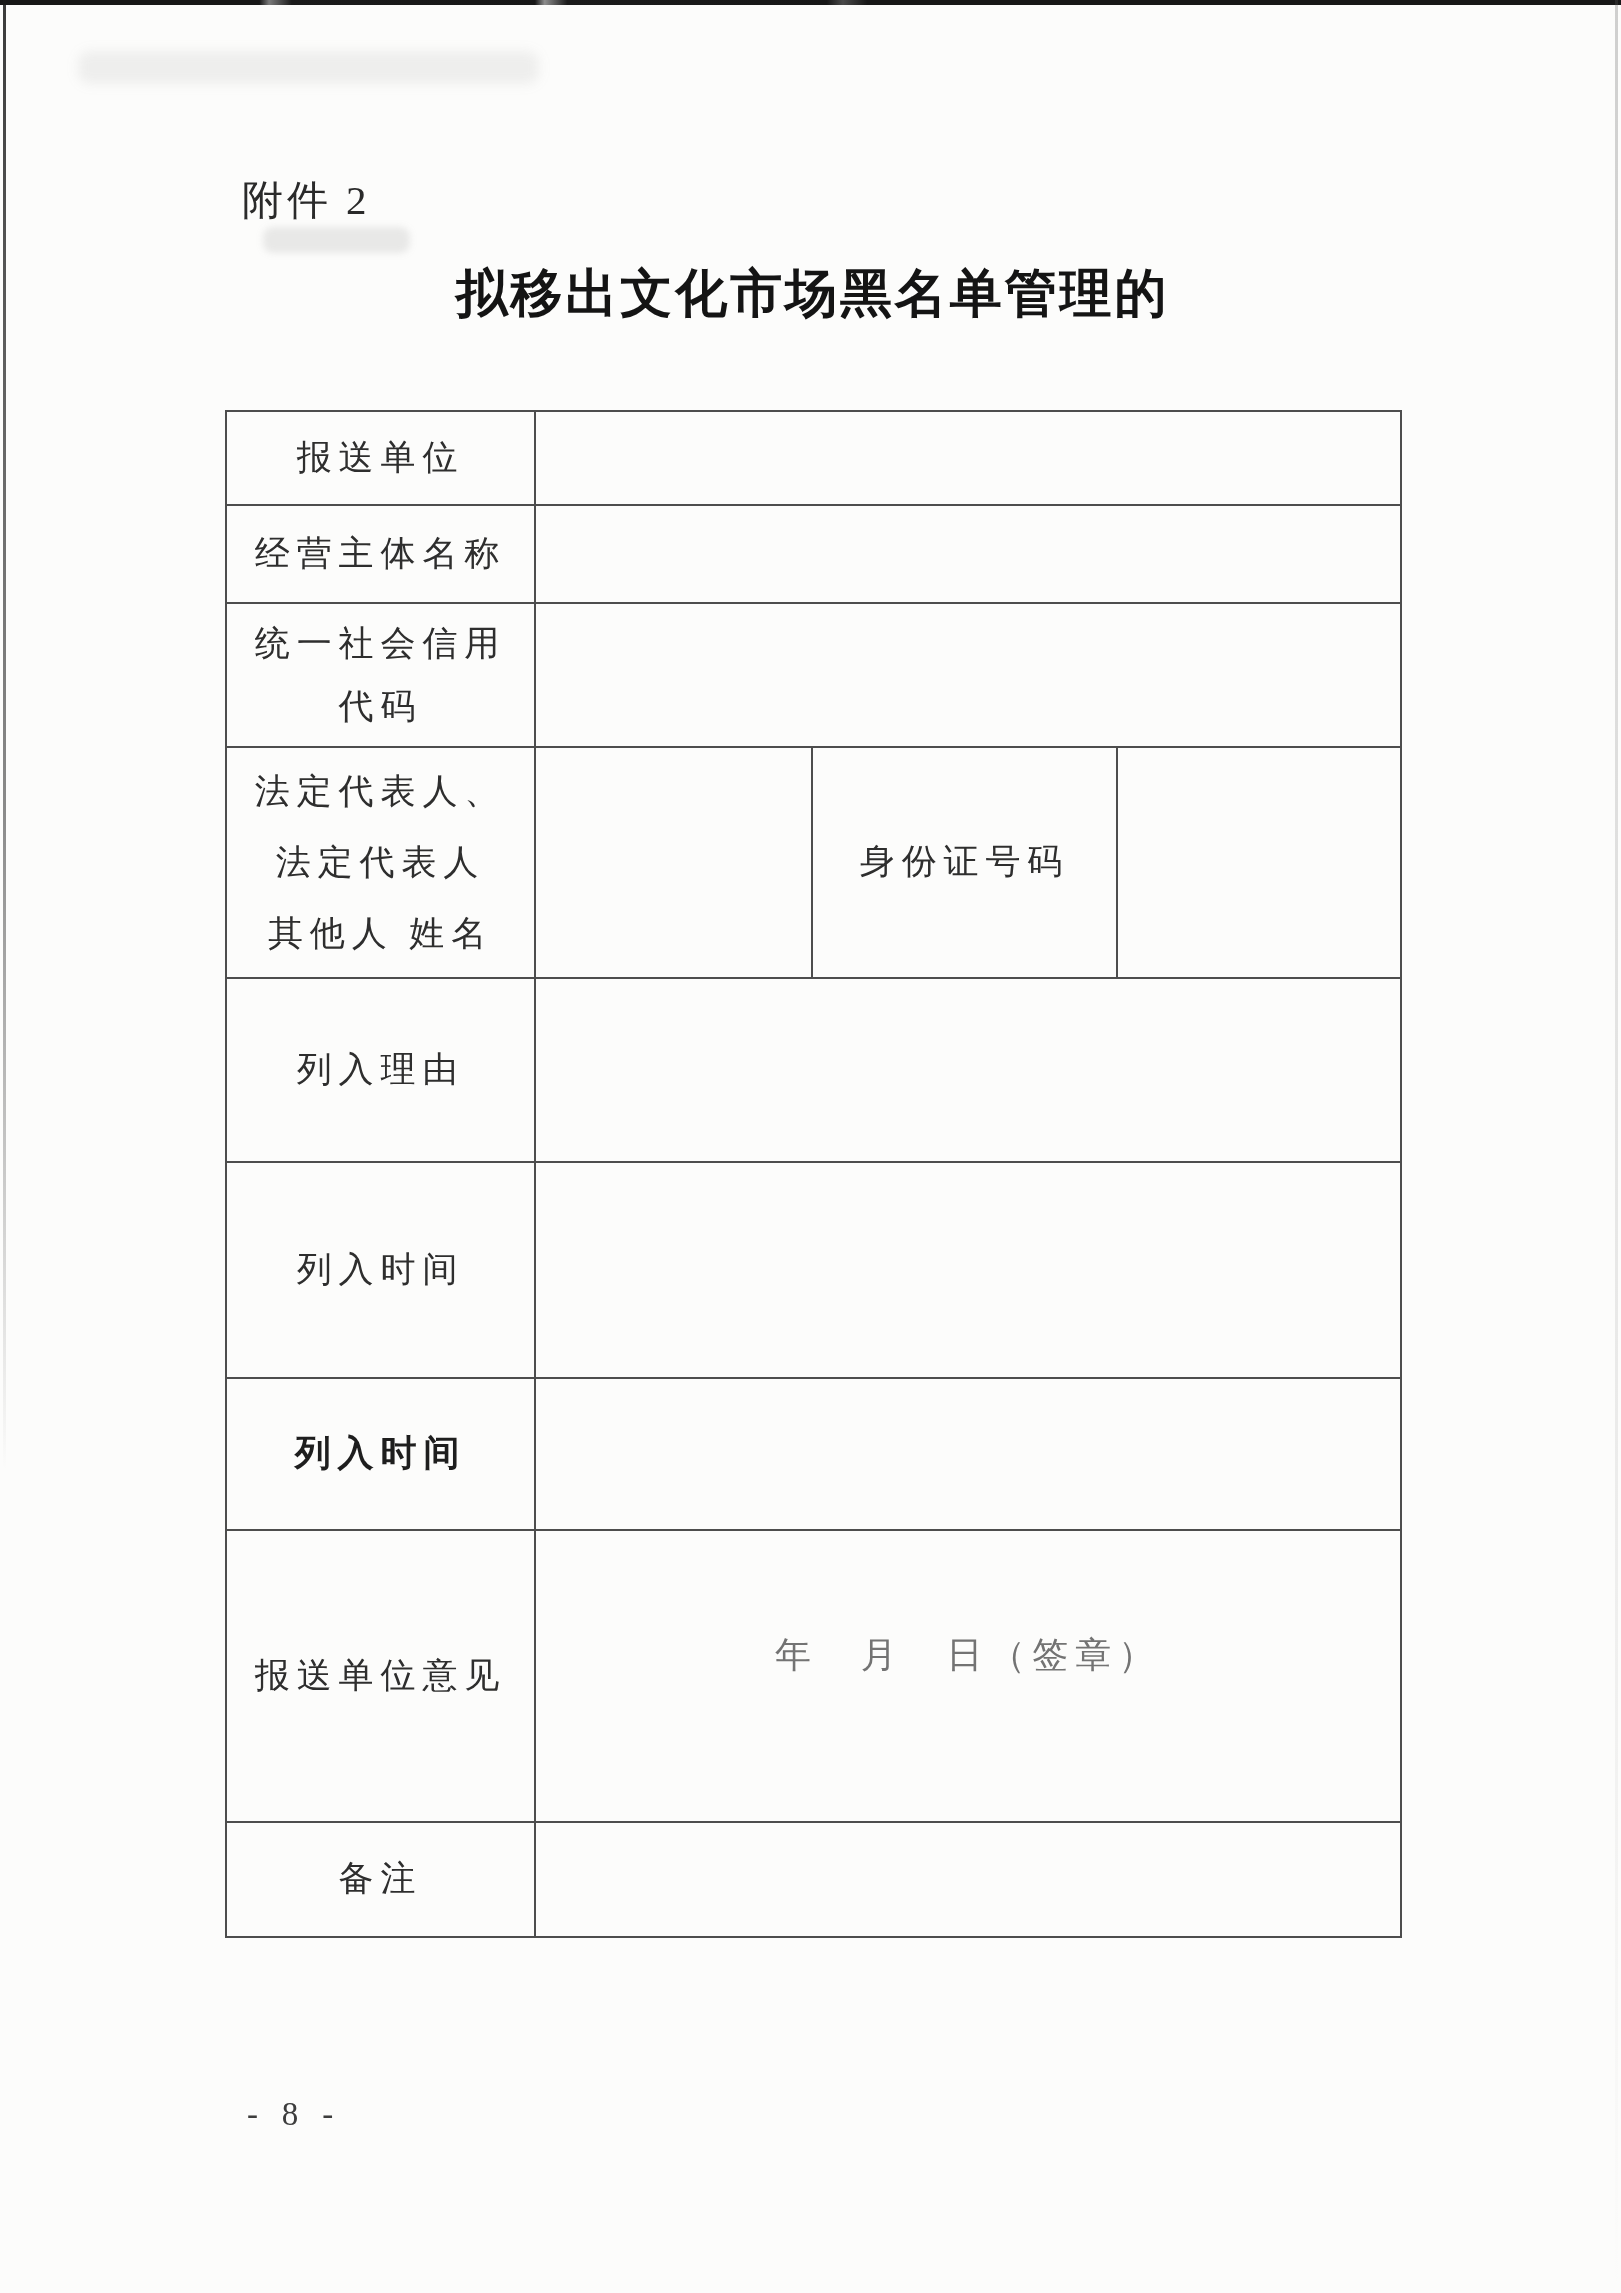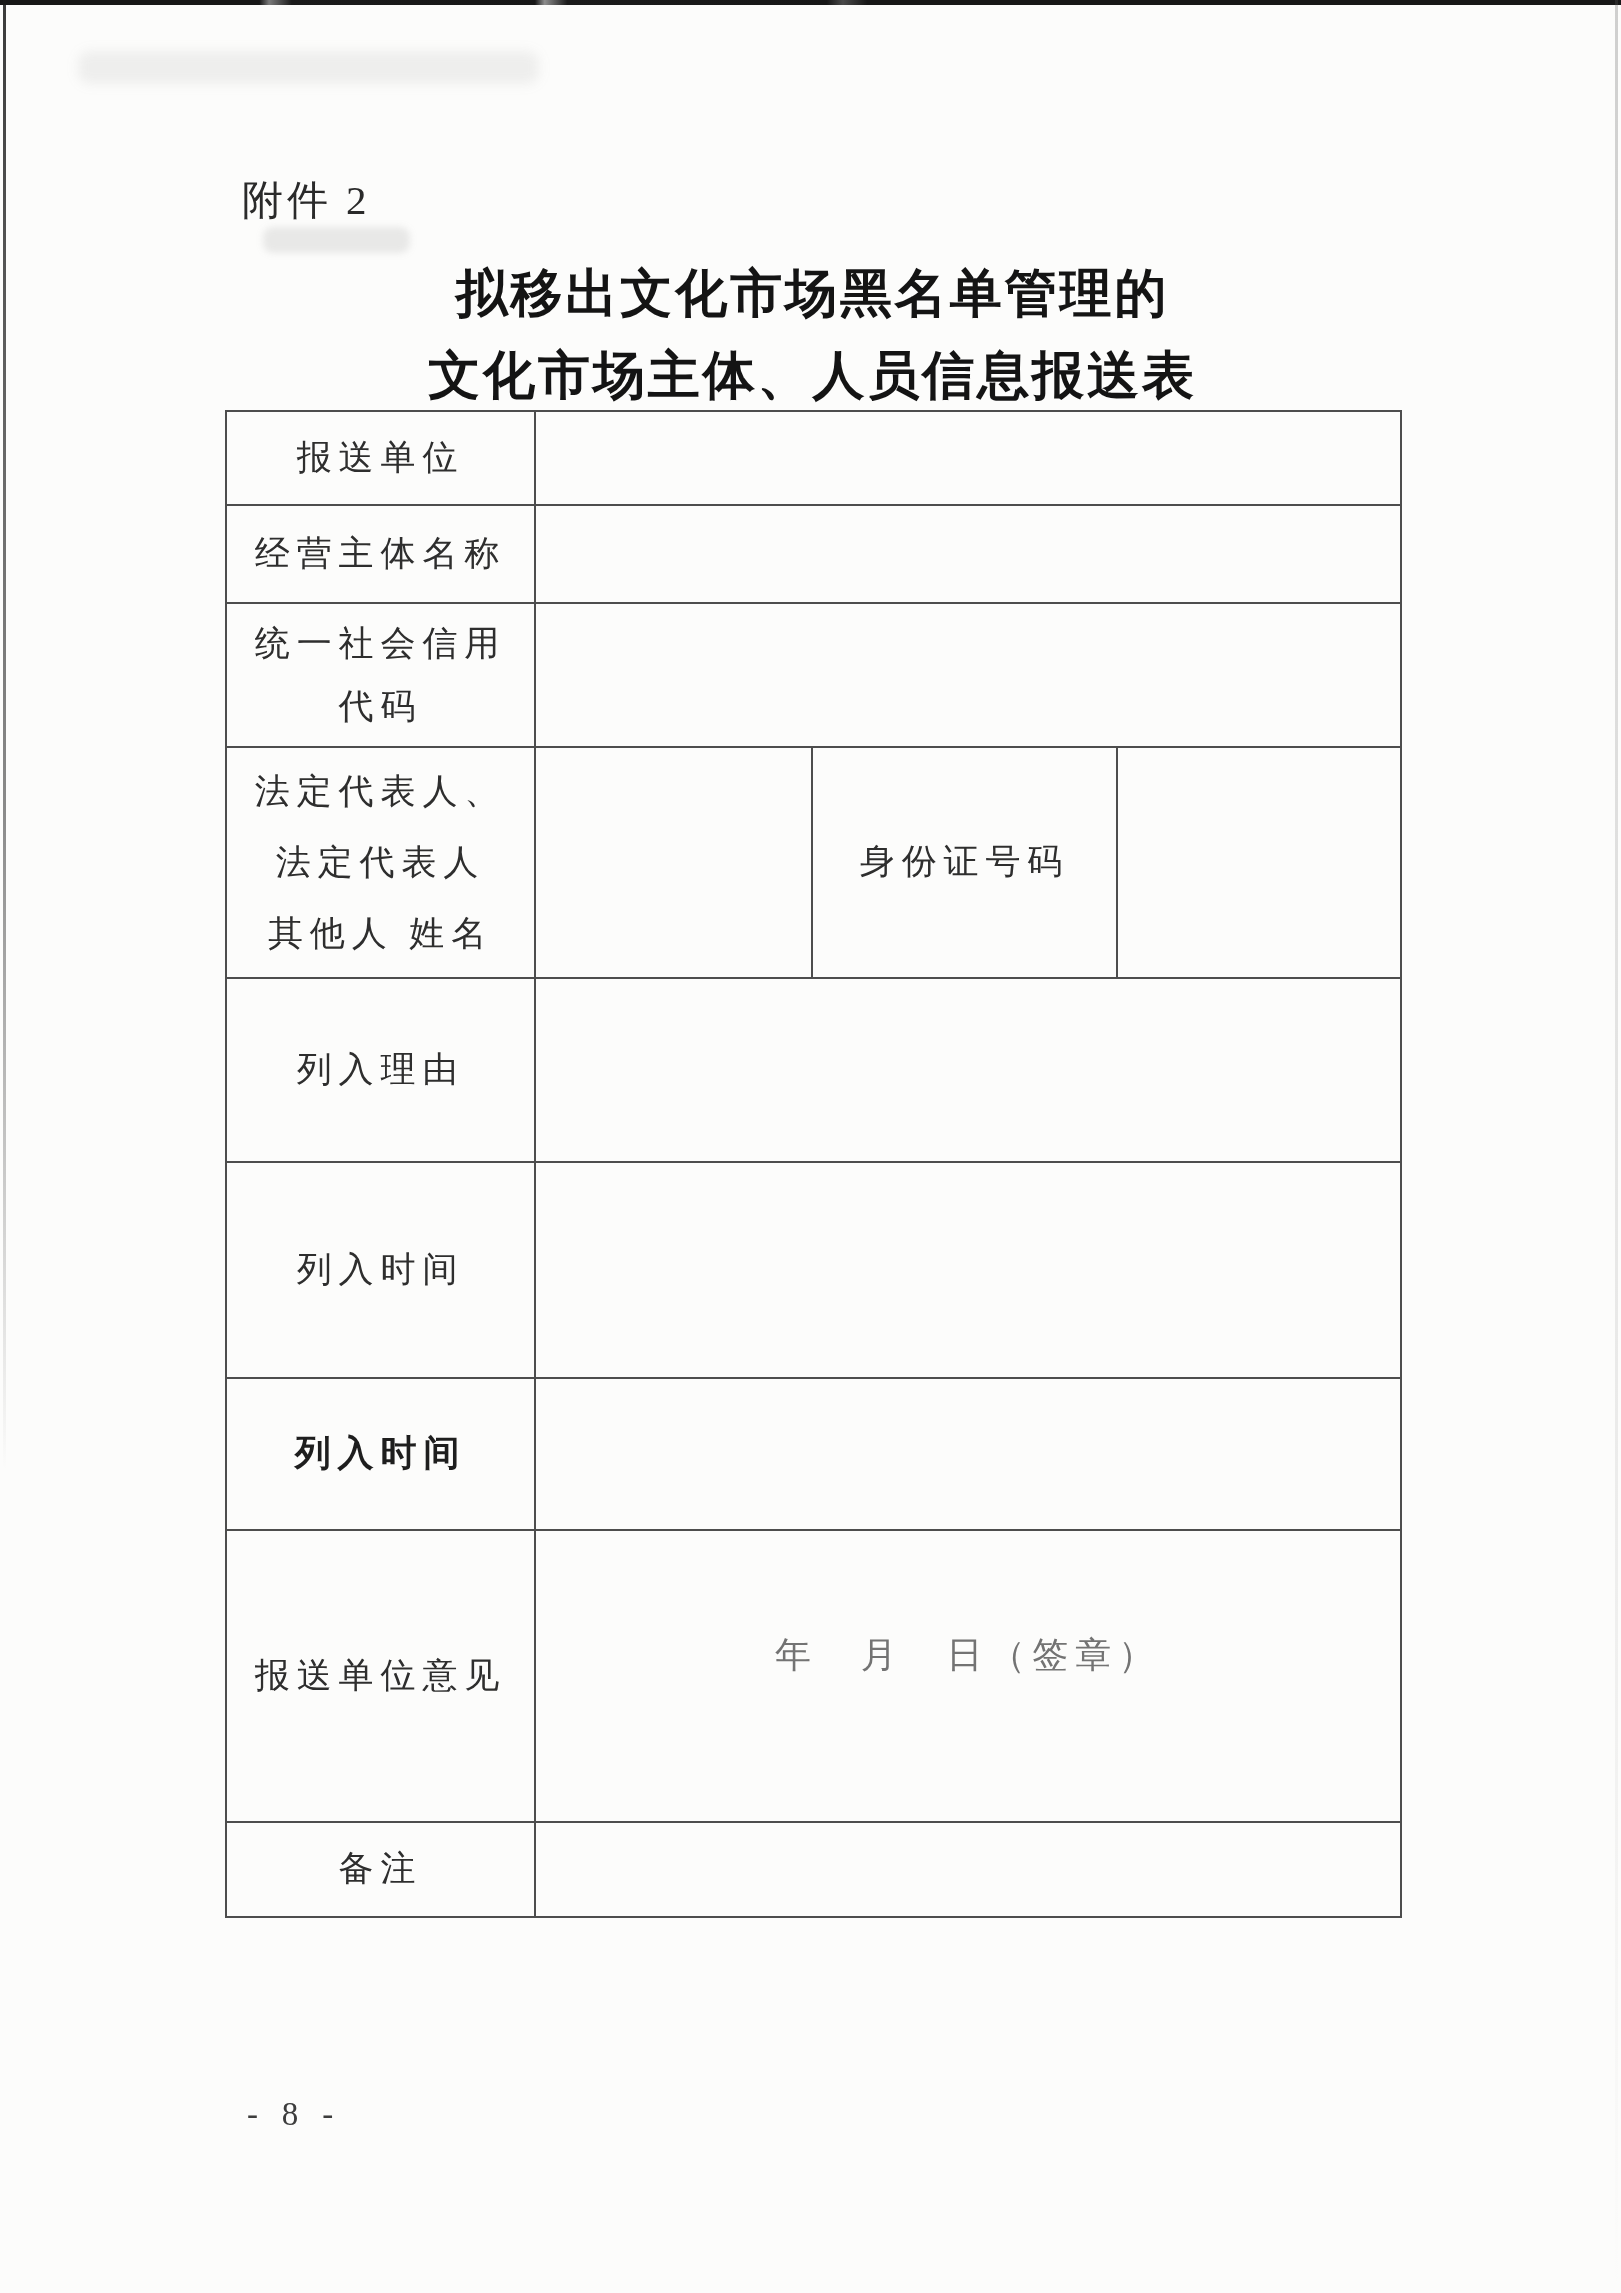--- a/index.html
+++ b/index.html
@@ -88,21 +88,20 @@
 
   <div class="scan-top"></div>
   <div class="scan-left"></div>
   <div class="scan-right"></div>
   <div class="smudge-b"></div>
   <div class="smudge-a"></div>
 
   <div class="attachment">附件 2</div>
 
   <div class="title-line title-1">拟移出文化市场黑名单管理的</div>
-  <div class="title-line title-2">文化市场主体、人员信息报送表</div>
 
   <table class="form">
     <colgroup>
       <col style="width:309px">
       <col style="width:277px">
       <col style="width:305px">
       <col style="width:284px">
     </colgroup>
 
     <tbody>
@@ -155,21 +154,21 @@
       <td class="val" colspan="3"></td>
     </tr>
 
     <tr style="height:292px">
       <td class="lbl">报送单位意见</td>
       <td class="val val-opinion" colspan="3">
         <span class="sign-line">年　月　日（签章）</span>
       </td>
     </tr>
 
-    <tr style="height:95px">
+    <tr style="height:115px">
       <td class="lbl">备注</td>
       <td class="val" colspan="3"></td>
     </tr>
   </tbody>
     </table>
 
   <div class="page-number">- 8 -</div>
 
 </div>
 

